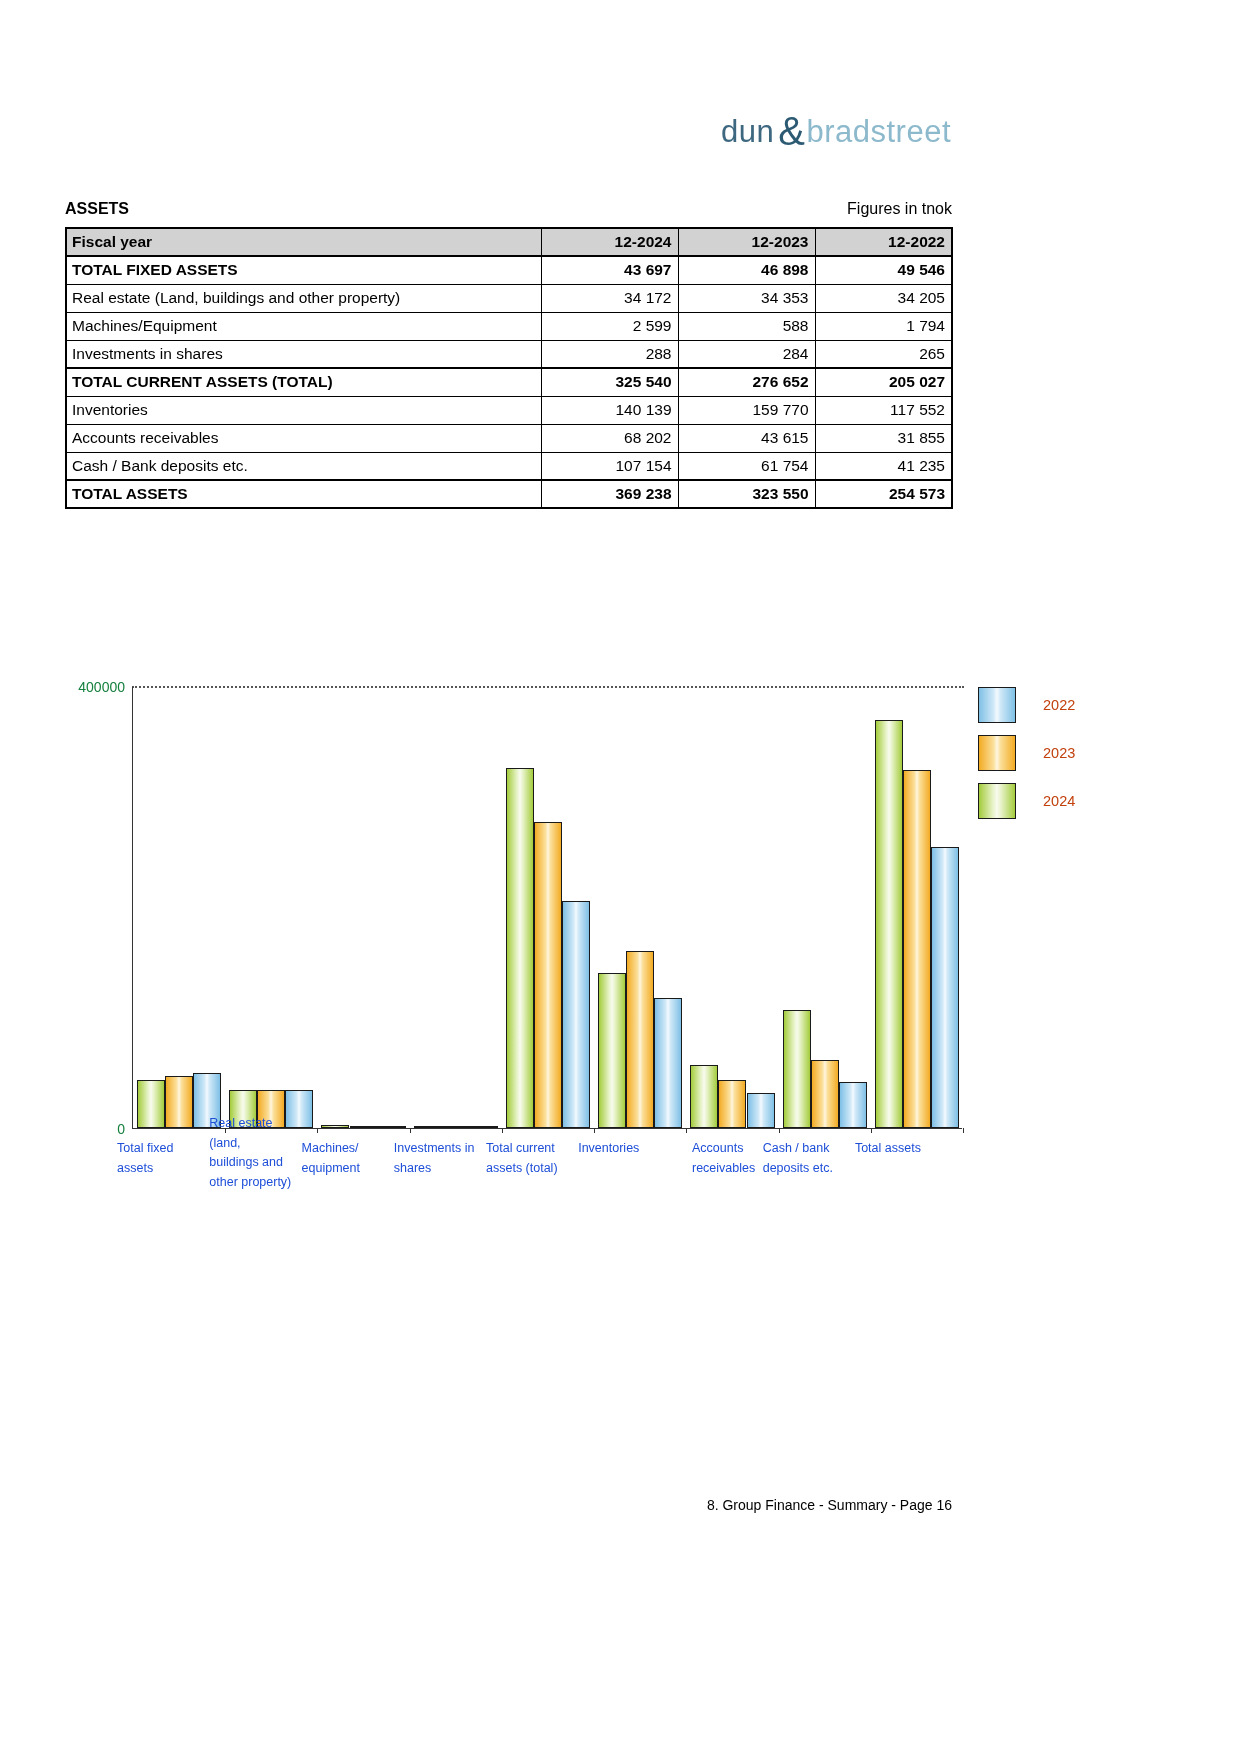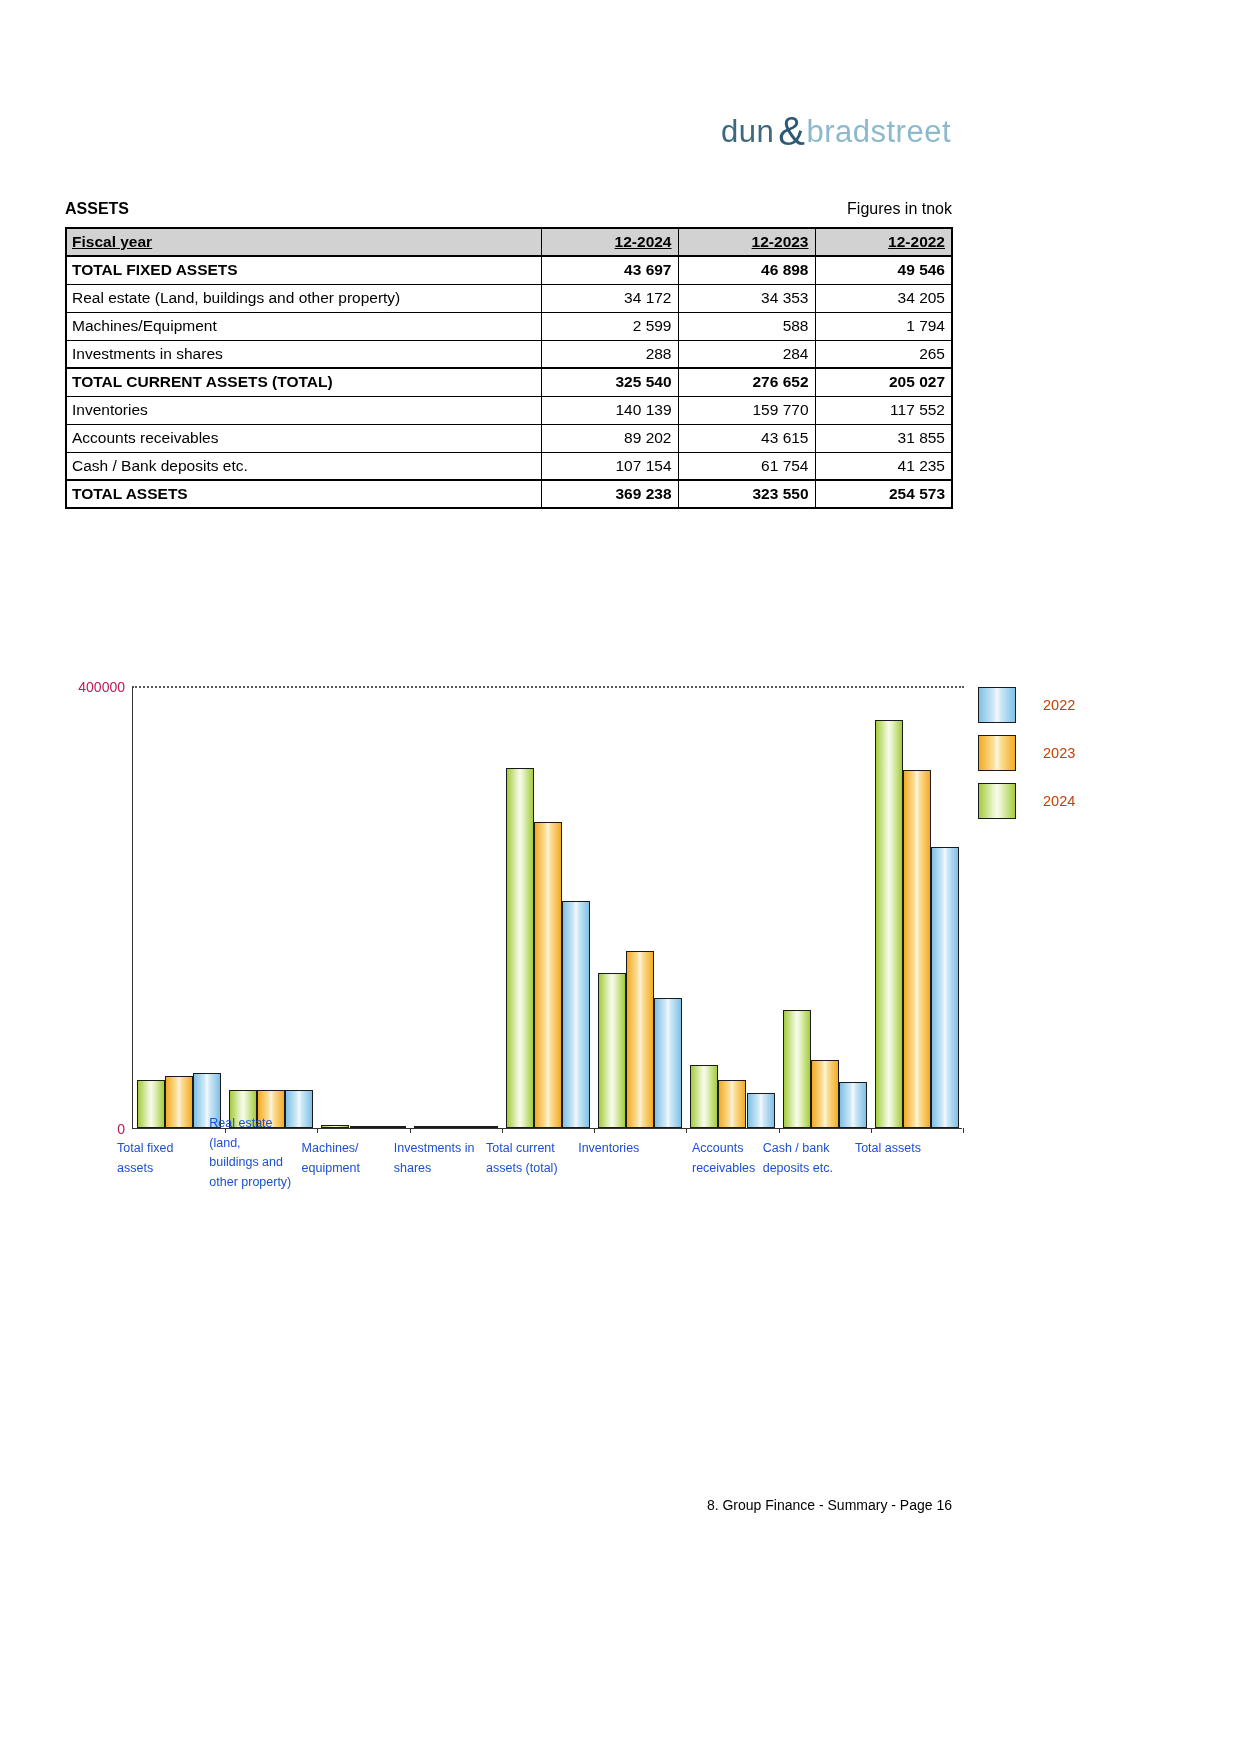--- a/index.html
+++ b/index.html
@@ -65,21 +65,20 @@
     vertical-align: middle;
     overflow: hidden;
     white-space: nowrap;
   }
   table.assets { border: 2px solid #000; }
   table.assets th {
     background: #d2d2d2;
     text-align: left;
     font-weight: bold;
     border-bottom: 2px solid #000;
-    text-decoration: underline;
   }
   table.assets th.num, table.assets td.num { text-align: right; }
   table.assets col.c-label { width: 475px; }
   table.assets col.c-num { width: 137px; }
   table.assets tr.bold td { font-weight: bold; }
   table.assets tr.bold td { border-top: 2px solid #000; }
 
   
   .chart-plot {
     position: absolute;
@@ -96,21 +95,21 @@
     top: 686px;
     width: 832px;
     border-top: 2px dotted #555;
   }
   .ytick-label {
     position: absolute;
     right: 1116px; 
     width: 100px;
     text-align: right;
     font-size: 14px;
-    color: #be185d;
+    color: #15803d;
     line-height: 14px;
   }
   .bar {
     position: absolute;
     bottom: 0;
     border: 1px solid #1a1a1a;
   }
   .fill-2024 { background: linear-gradient(90deg, #a4cc3c 0%, #e9f4cd 40%, #f8fbee 50%, #e9f4cd 60%, #a4cc3c 100%); }
   .fill-2023 { background: linear-gradient(90deg, #f3ab23 0%, #fbdf9a 40%, #fff6e0 50%, #fbdf9a 60%, #f3ab23 100%); }
   .fill-2022 { background: linear-gradient(90deg, #7fc0e6 0%, #cfe8f7 40%, #f3fafe 50%, #cfe8f7 60%, #7fc0e6 100%); }
@@ -219,21 +218,21 @@
         <td class="num">205 027</td>
       </tr>
       <tr>
         <td>Inventories</td>
         <td class="num">140 139</td>
         <td class="num">159 770</td>
         <td class="num">117 552</td>
       </tr>
       <tr>
         <td>Accounts receivables</td>
-        <td class="num">89 202</td>
+        <td class="num">68 202</td>
         <td class="num">43 615</td>
         <td class="num">31 855</td>
       </tr>
       <tr>
         <td>Cash / Bank deposits etc.</td>
         <td class="num">107 154</td>
         <td class="num">61 754</td>
         <td class="num">41 235</td>
       </tr>
       <tr class="bold">

